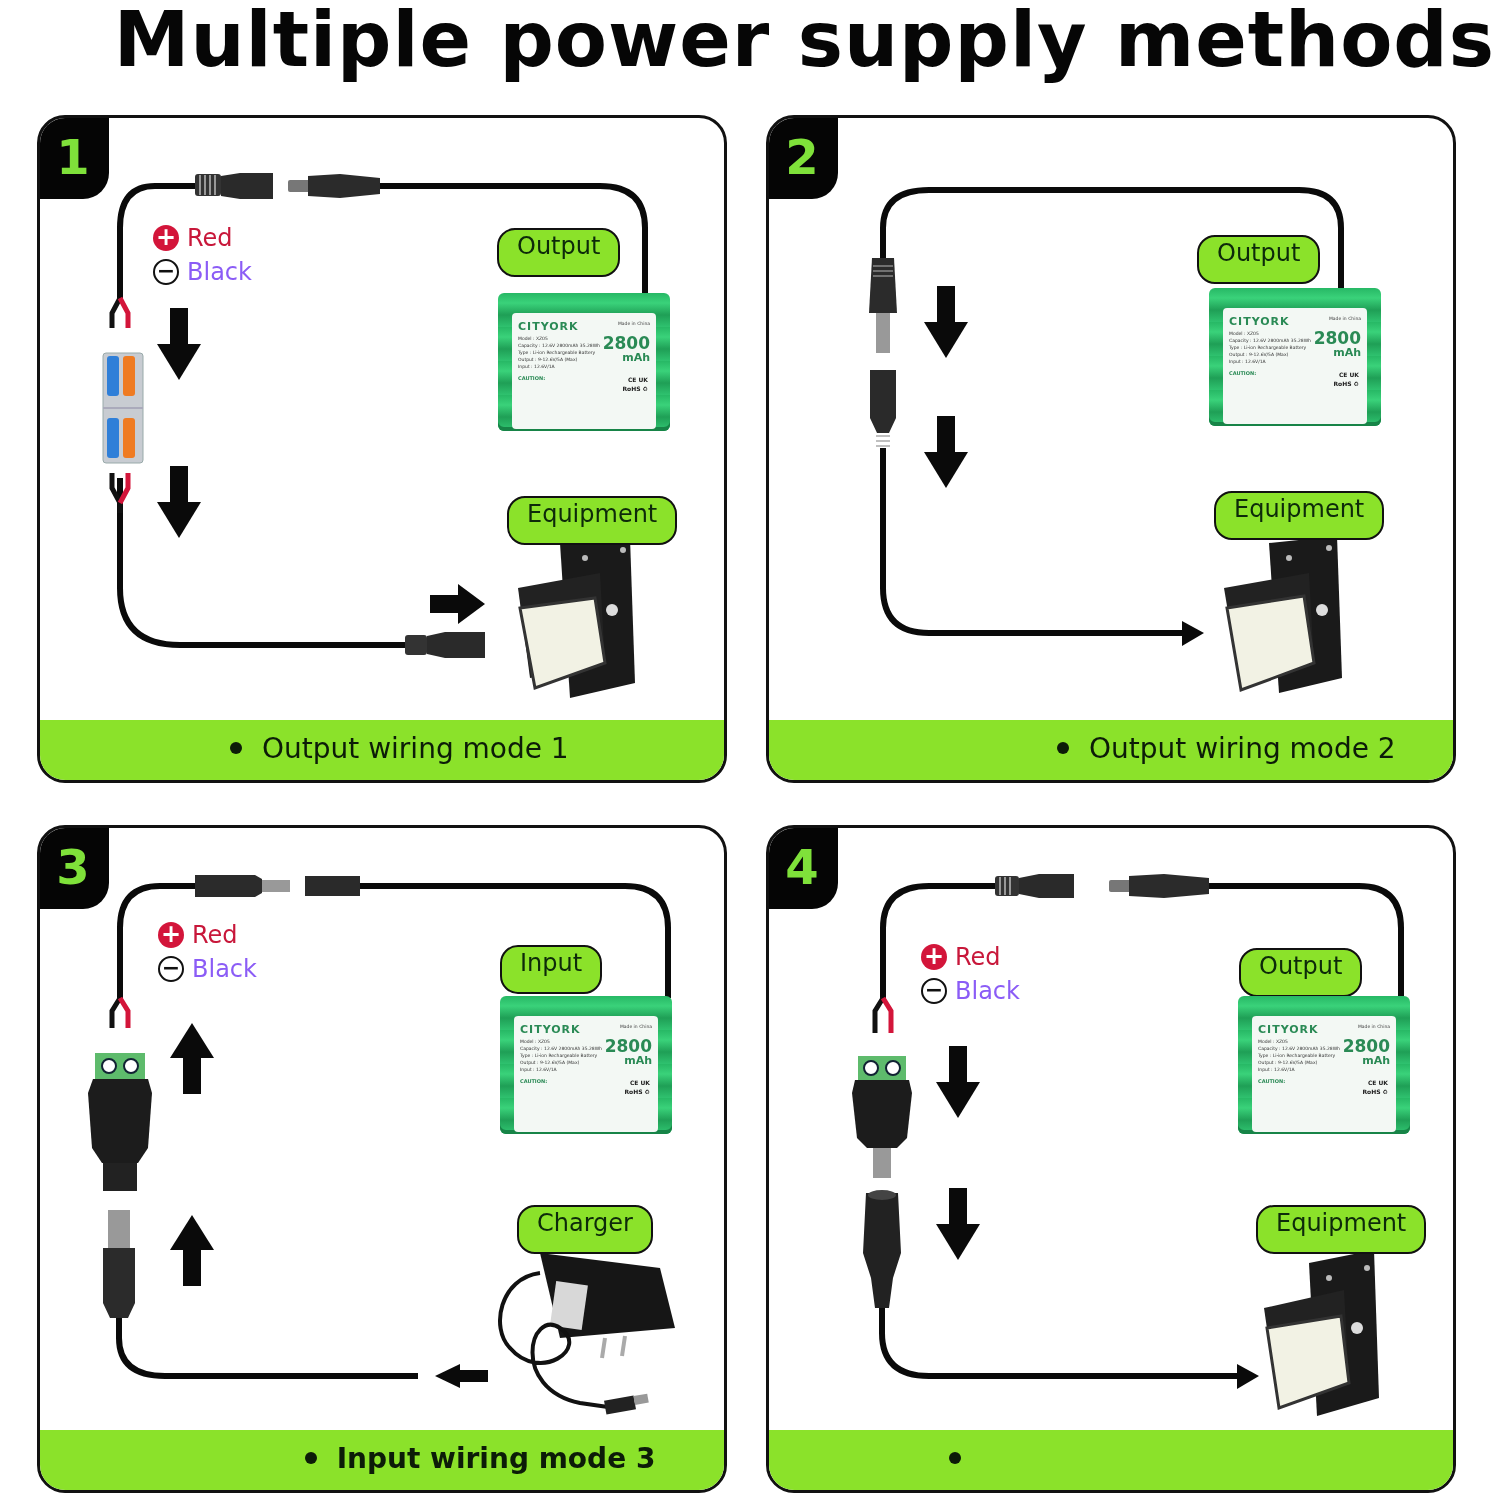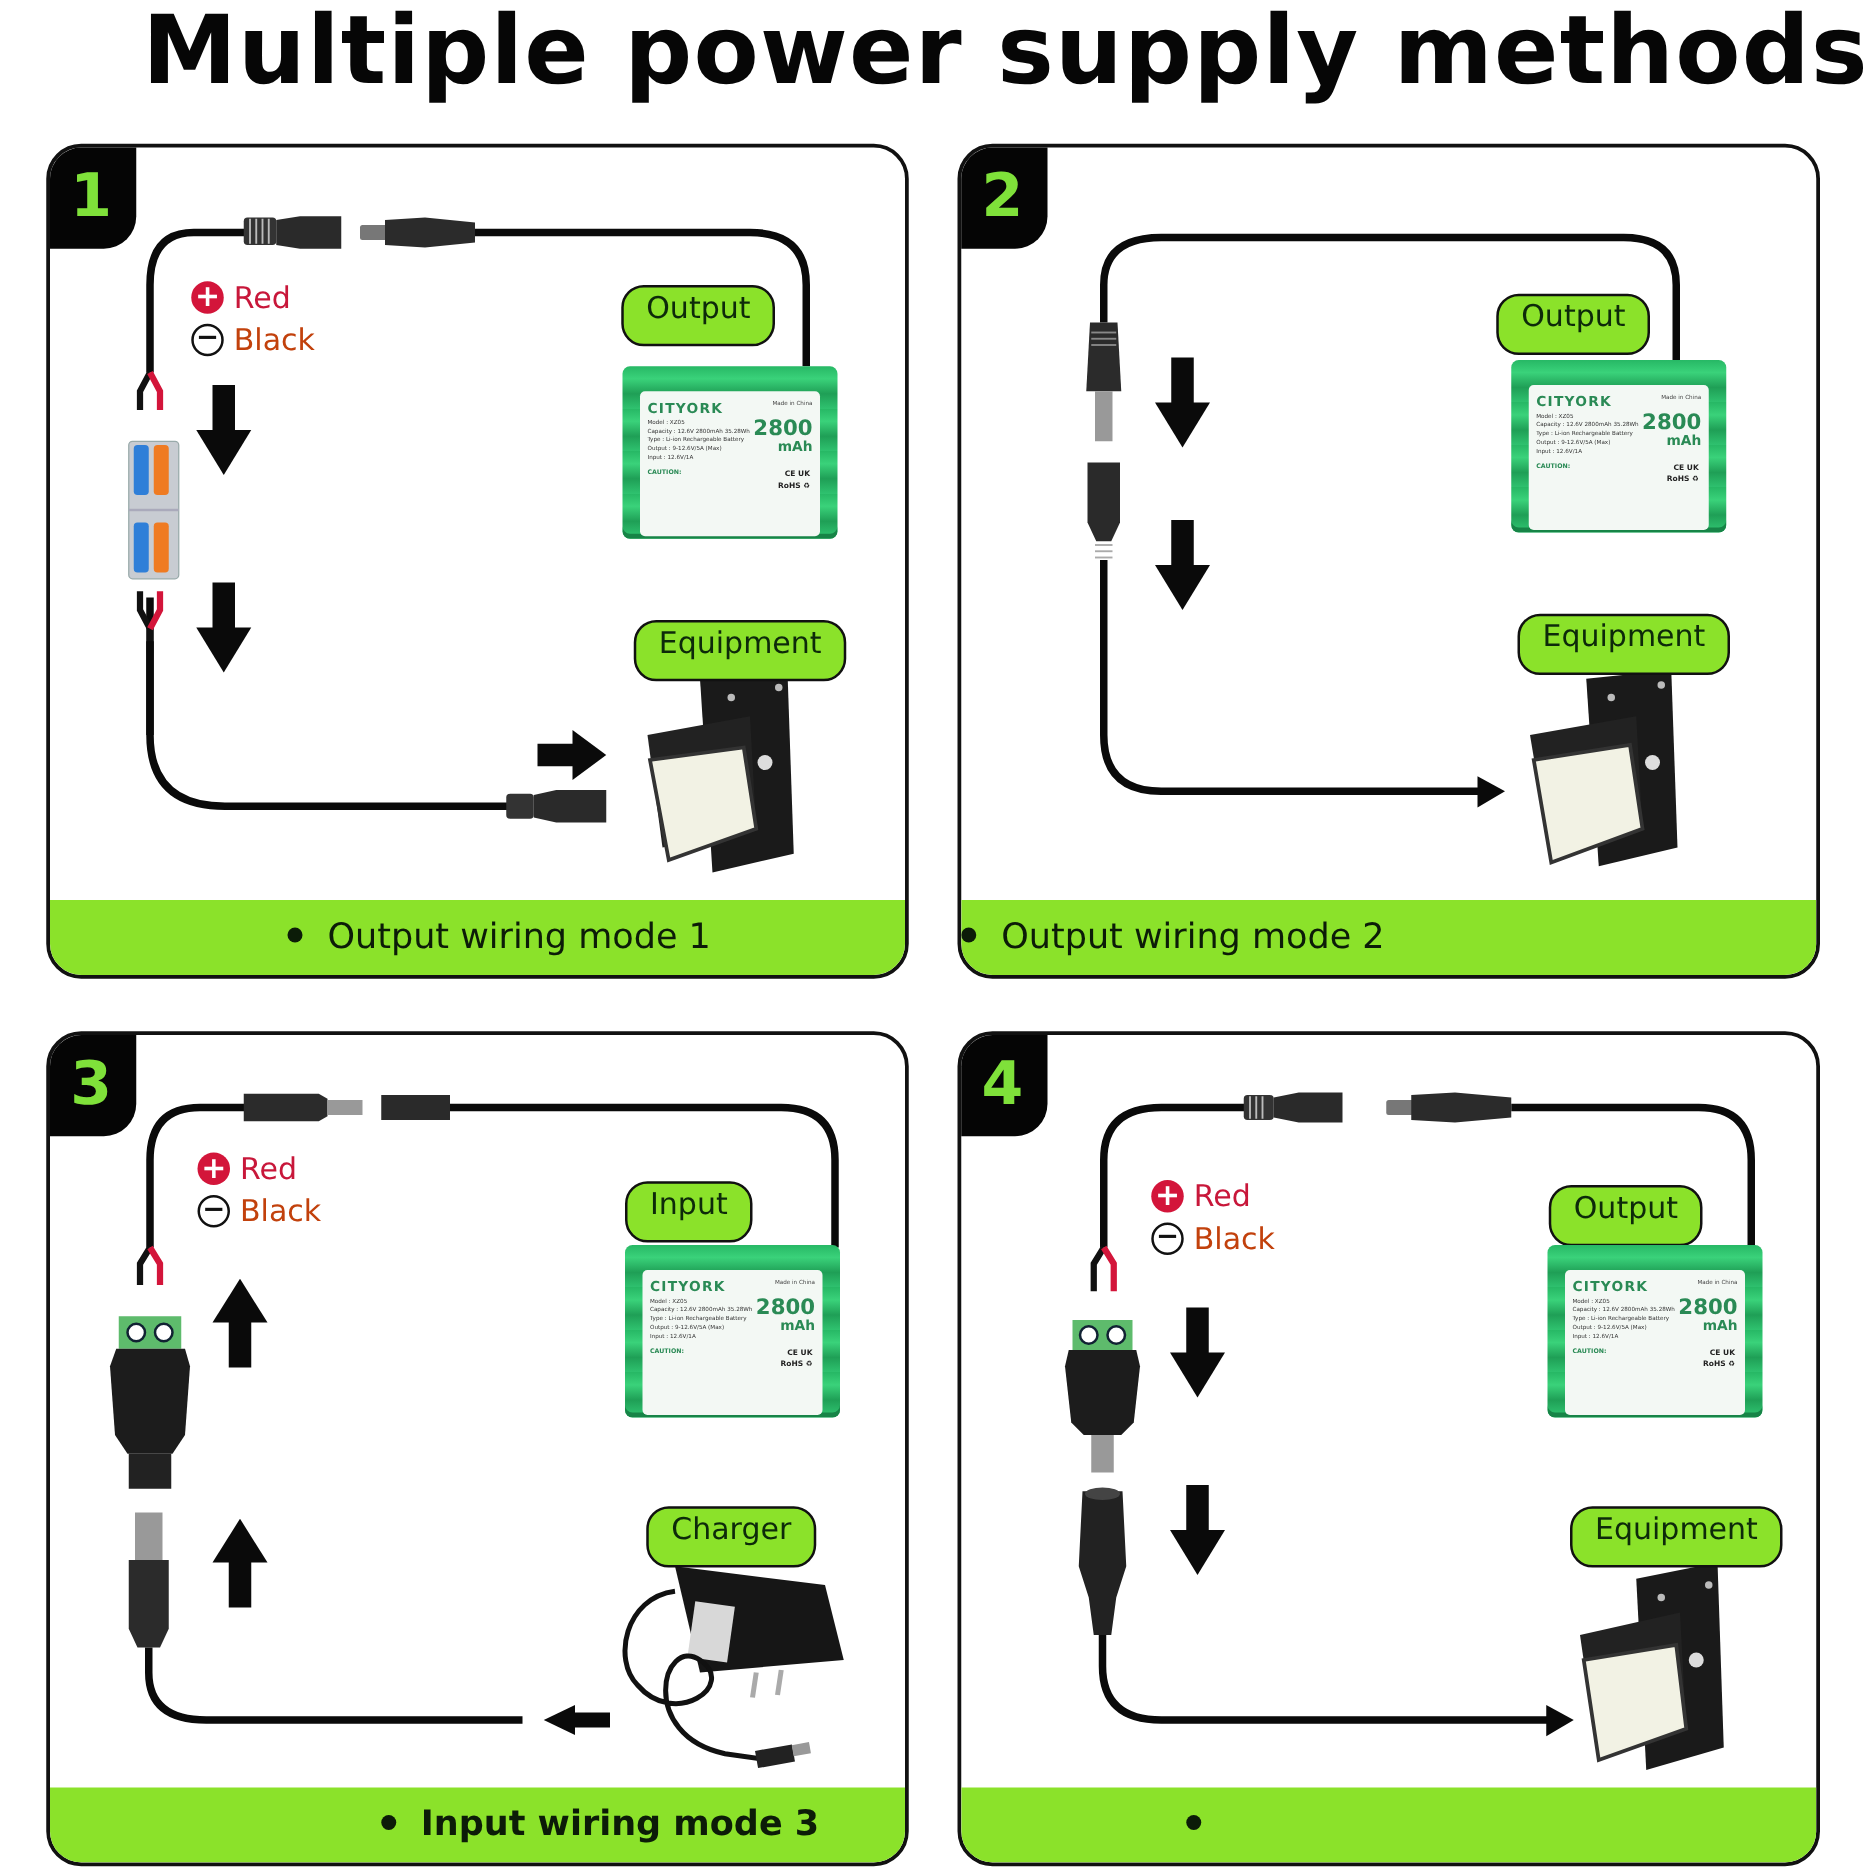--- a/index.html
+++ b/index.html
@@ -12,21 +12,21 @@
   .p4{left:766px;top:825px;}
   .badge{position:absolute;left:-3px;top:-3px;width:72px;height:84px;background:#050505;border-bottom-right-radius:26px;border-top-left-radius:26px;color:#7fe13a;font-weight:bold;font-size:48px;line-height:84px;text-align:center;}
   .footer{position:absolute;left:0;bottom:0;width:100%;height:60px;background:#8be22a;color:#0c1c08;font-size:28px;line-height:58px;}
   .footer .bullet{display:inline-block;width:12px;height:12px;border-radius:50%;background:#0c1c08;vertical-align:middle;margin-right:20px;position:relative;top:-2px;}
   .pill{position:absolute;height:49px;padding:0 18px;border:2.5px solid #111;border-radius:18px;background:#8be22a;color:#0d2a0a;font-size:24px;line-height:33px;box-sizing:border-box;white-space:nowrap;}
   .legend{position:absolute;font-size:24px;line-height:34px;}
   .legend .row{display:flex;align-items:center;gap:8px;}
   .legend .plus{width:26px;height:26px;border-radius:50%;background:#d3153a;color:#fff;font-weight:bold;font-size:24px;line-height:25px;text-align:center;}
   .legend .minus{width:22px;height:22px;border-radius:50%;border:2.5px solid #111;color:#111;font-weight:bold;font-size:22px;line-height:20px;text-align:center;}
   .legend .red-label{color:#c8173a;}
-  .legend .black-label{color:#c2410c;}
+  .legend .black-label{color:#8b5cf6;}
   svg.art{position:absolute;left:0;top:0;}
   .battery{position:absolute;width:172px;height:138px;}
   .battery .body{position:absolute;inset:0;background:repeating-linear-gradient(180deg,#27b865 0px,#3ad27a 10px,#1f9f56 22px,#2fc26f 34px);border-radius:6px;box-shadow:inset 0 -4px 0 #178447;}
   .battery .label{position:absolute;left:14px;top:20px;width:144px;height:116px;background:#f3f8f4;border-radius:4px;font-size:6px;color:#333;}
   .battery .brand{position:absolute;left:6px;top:7px;font-size:11px;font-weight:bold;color:#2a8a55;letter-spacing:1px;}
   .battery .made{position:absolute;right:6px;top:8px;font-size:4.5px;color:#444;}
   .battery .specs{position:absolute;left:6px;top:22px;width:90px;line-height:7px;font-size:4.5px;}
   .battery .cap{position:absolute;right:6px;top:22px;font-size:17px;font-weight:bold;color:#2a8a55;line-height:17px;text-align:right;}
   .battery .cap small{display:block;font-size:11px;line-height:11px;}
   .battery .caution{position:absolute;left:6px;top:62px;font-size:5px;font-weight:bold;color:#2a8a55;}
@@ -197,21 +197,21 @@
         <div>Input : 12.6V/1A</div>
       </div>
       <div class="cap"><span>2800</span><small>mAh</small></div>
       <div class="caution">CAUTION:</div>
       <div class="certs">
           <div>CE UK</div>
           <div>RoHS ♻</div>
         </div>
     </div>
   </div>
-  <div class="footer" style="text-align:left;box-sizing:border-box;"><span class="bullet"></span><span>Output wiring mode 2</span></div>
+  <div class="footer" style="text-align:left;padding-left:288px;box-sizing:border-box;"><span class="bullet"></span><span>Output wiring mode 2</span></div>
 </div>
 
 <div class="panel p3">
   <svg class="art" width="690" height="668" viewBox="0 0 690 668">
     <path d="M160 58 L120 58 Q80 58 80 100 L80 170" fill="none" stroke="#0a0a0a" stroke-width="6"></path>
     <path d="M310 58 L585 58 Q628 58 628 100 L628 170" fill="none" stroke="#0a0a0a" stroke-width="6"></path>
     <g>
       <path d="M155 47 L215 47 L222 51 L222 65 L215 69 L155 69 Z" fill="#2b2b2b"></path>
       <rect x="222" y="52" width="28" height="12" fill="#999"></rect>
     </g>

